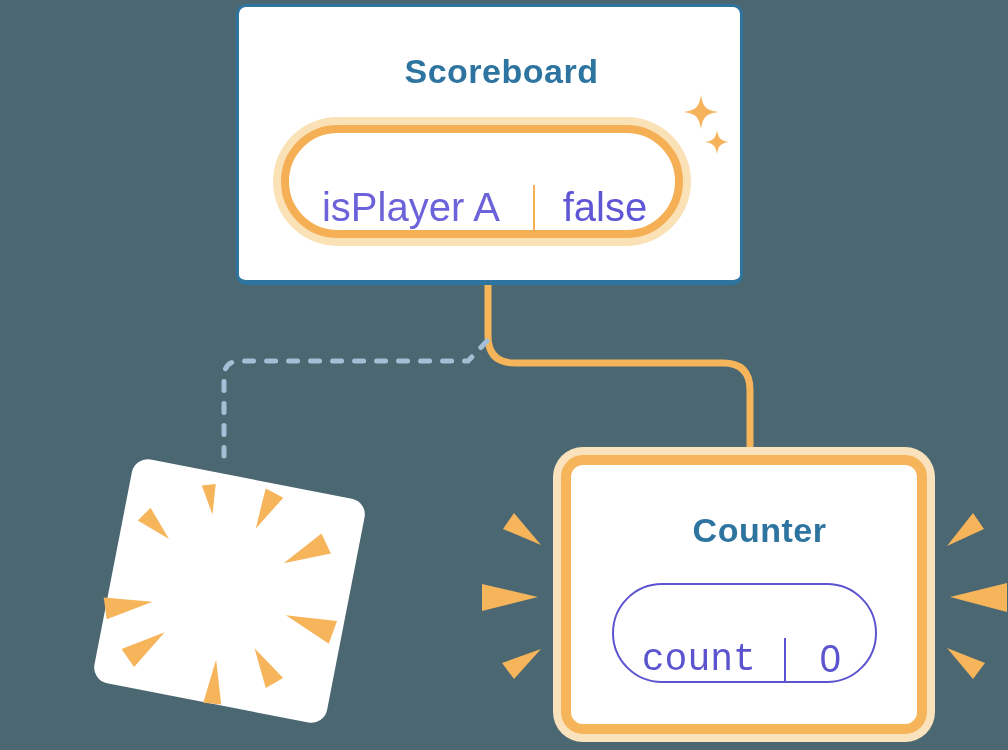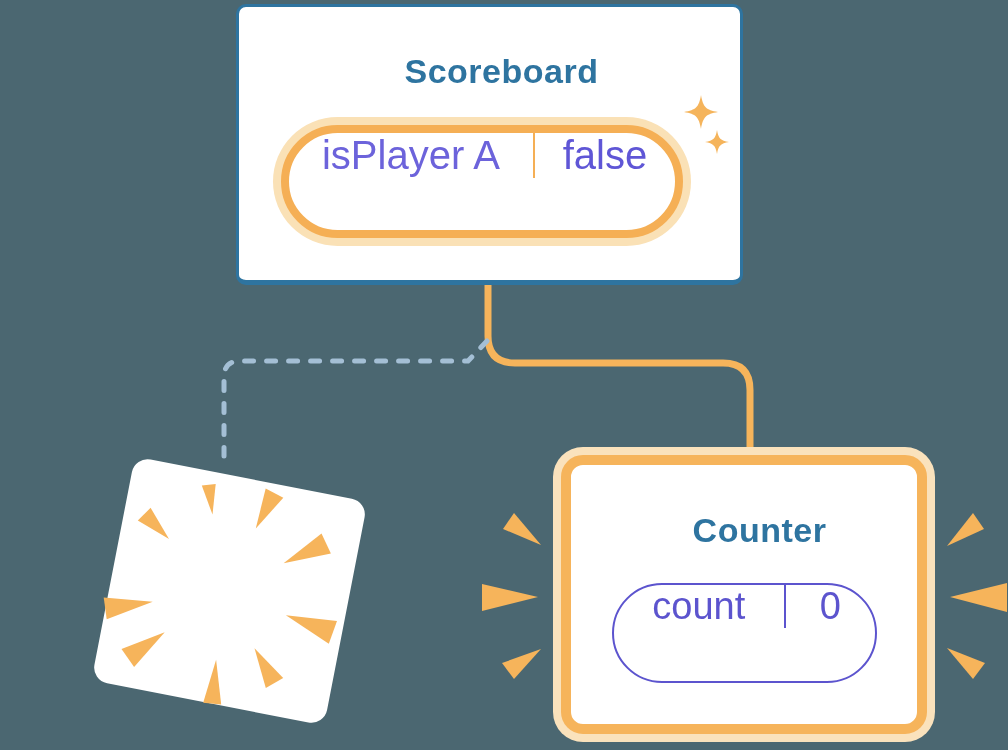--- a/index.html
+++ b/index.html
@@ -30,21 +30,21 @@
   }
   .card-title{
     text-align:center;
     color:#2E74A0;font-size:34px;font-weight:600;letter-spacing:.5px;
   }
   .scoreboard-card .card-title{margin-top:45px;}
 
   .state-pill{
     position:absolute;box-sizing:border-box;
     background:#FFFFFF;
-    display:flex;align-items:flex-start;
+    display:flex;align-items:flex-end;
   }
   .pill-highlighted{
     border:8px solid #F5AF55;
     box-shadow:0 0 0 8px #FAE1B6;
     border-radius:70px;
   }
   .scoreboard-pill{
     left:42px;top:118px;width:402px;height:113px;
   }
   .pill-cell{
@@ -63,21 +63,21 @@
     box-shadow:0 0 0 8px #FAE2BC;
     border-radius:22px;
   }
   .counter-card .card-title{margin-top:46px;margin-left:31px;}
   .counter-pill{
     left:41px;top:118px;width:265px;height:100px;
     border:2px solid #5C54CE;
     border-radius:52px;
   }
   .counter-pill .pill-cell{font-size:38px;color:#5C54CE;}
-  .counter-pill .pill-key{width:65.5%;border-right:2px solid #5C54CE;}
+  .counter-pill .pill-key{width:65.5%;border-right:2px solid #5C54CE;font-family:Liberation Mono, monospace;}
   .counter-pill .pill-value{width:34.5%;font-weight:400;color:#5C54CE;}
 </style>
 </head>
 <body style="background: rgb(75, 103, 113);">
 
 <div class="canvas">
 
   <div class="poof-card"></div>
 
   <svg class="svg-layer" viewBox="0 0 1008 750">

